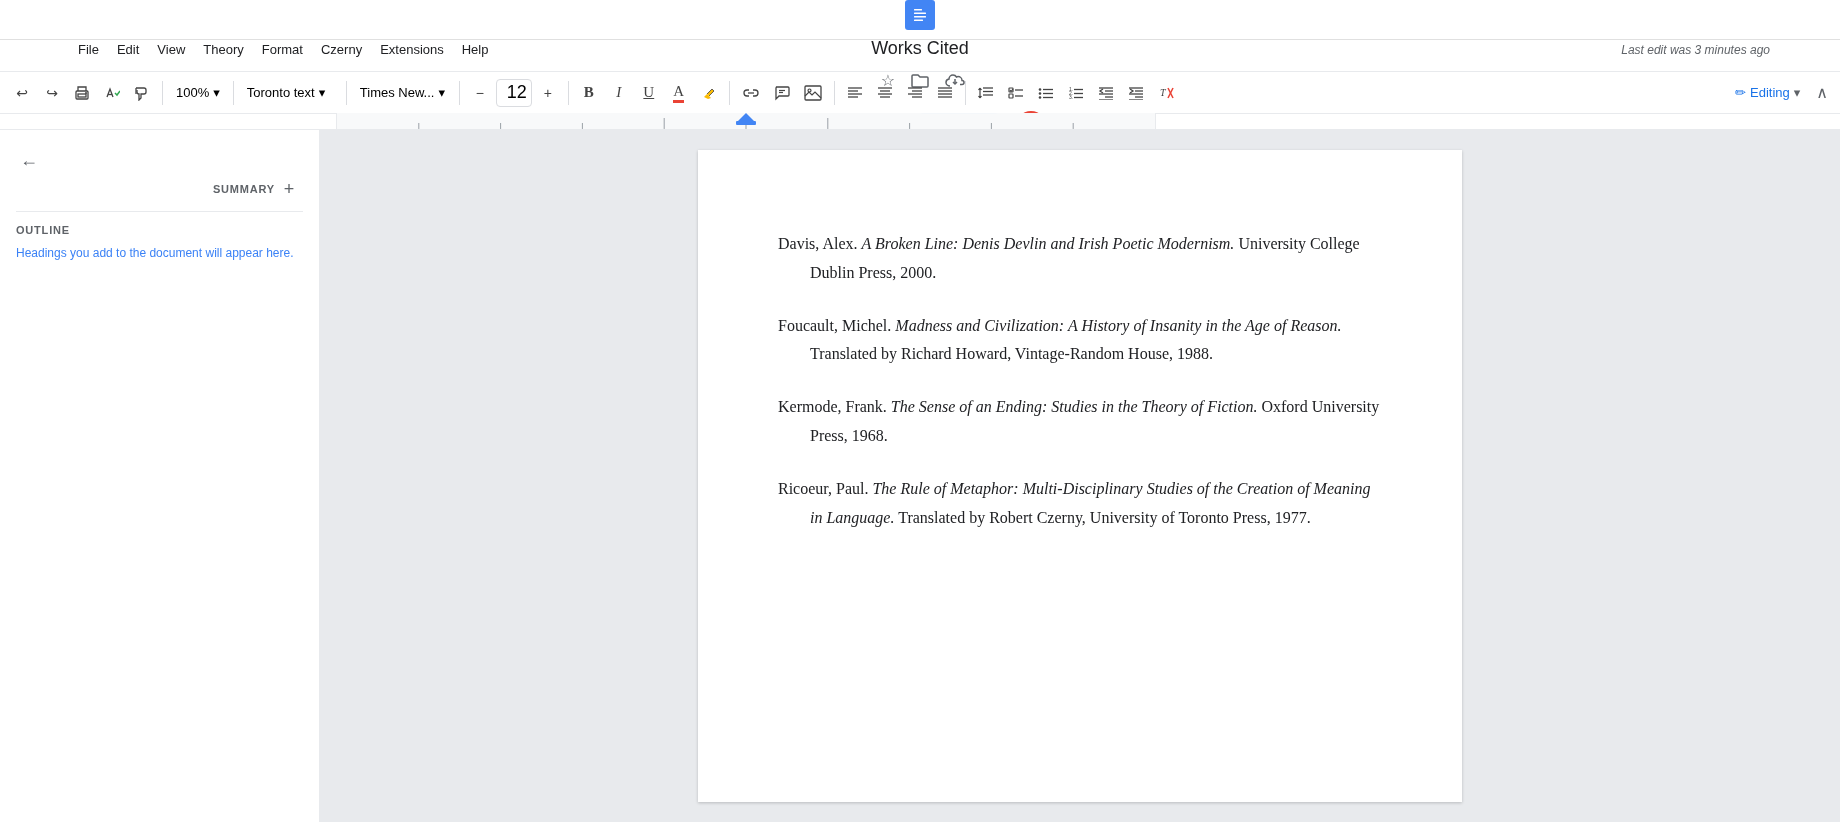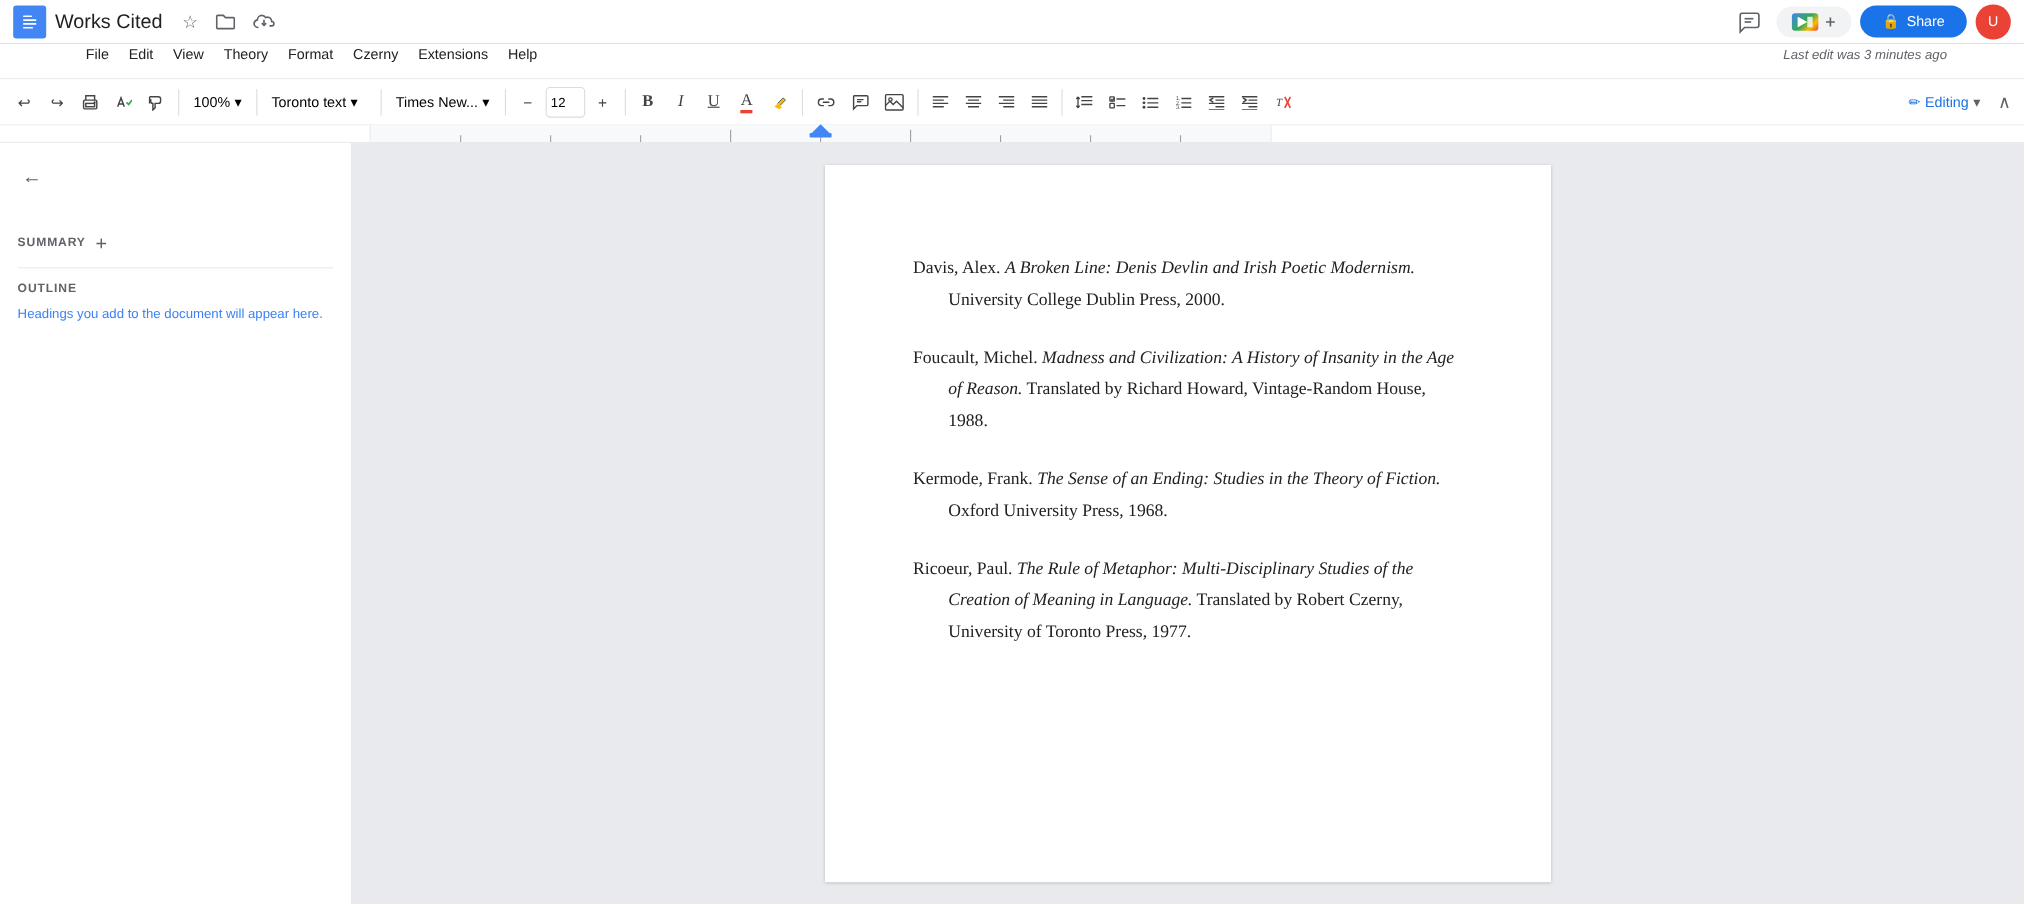--- a/index.html
+++ b/index.html
@@ -7,20 +7,21 @@
 
     
     .title-bar {
       display: flex;
       align-items: center;
       background: #fff;
       height: 40px;
       padding: 0 12px;
       border-bottom: 1px solid #e0e0e0;
       gap: 8px;
+      flex-direction: column;
     }
     .doc-icon {
       width: 30px; height: 30px;
       background: #4285f4;
       border-radius: 3px;
       display: flex; align-items: center; justify-content: center;
       color: white; font-size: 16px; font-weight: bold;
       flex-shrink: 0;
     }
     .doc-title {
@@ -99,22 +100,22 @@
     }
     .toolbar-separator {
       width: 1px; height: 24px; background: #dadce0; margin: 0 4px;
     }
     .toolbar-select {
       background: none; border: 1px solid transparent; cursor: pointer;
       font-size: 13px; padding: 4px 6px; border-radius: 4px;
       display: flex; align-items: center; gap: 4px; height: 32px;
     }
     .font-size-input {
-      width: 36px; text-align: left; border: 1px solid #dadce0;
-      border-radius: 4px; font-size: 12px; padding: 3px 4px; height: 28px;
+      width: 36px; text-align: right; border: 1px solid #dadce0;
+      border-radius: 4px; font-size: 18px; padding: 3px 4px; height: 28px;
     }
     .toolbar-right {
       margin-left: auto; display: flex; align-items: center; gap: 4px;
     }
     .editing-btn {
       display: flex; align-items: center; gap: 4px;
       background: none; border: none; cursor: pointer;
       font-size: 13px; color: #1a73e8; padding: 5px 8px; border-radius: 4px;
     }
     .collapse-btn {
@@ -137,22 +138,22 @@
       border-right: 1px solid #e8eaed;
       padding: 16px;
       flex-shrink: 0;
     }
     .sidebar-back {
       background: none; border: none; cursor: pointer;
       color: #5f6368; font-size: 18px; padding: 4px; border-radius: 50%;
       display: flex; align-items: center;
     }
     .sidebar-section {
-      display: flex; align-items: center; justify-content: flex-start;
-      margin-top: 32px; margin-bottom: 8px;
+      display: flex; align-items: center; justify-content: flex-end;
+      margin-top: 0; margin-bottom: 8px;
     }
     .sidebar-section-title {
       font-size: 11px; font-weight: 600; color: #5f6368; letter-spacing: 0.8px;
       text-transform: uppercase;
     }
     .sidebar-add-btn {
       background: none; border: none; cursor: pointer;
       color: #5f6368; font-size: 18px; border-radius: 50%;
       width: 28px; height: 28px; display: flex; align-items: center; justify-content: center;
     }
@@ -170,21 +171,21 @@
     
     .doc-area {
       flex: 1;
       overflow-y: auto;
       background: #e8eaed;
       padding: 20px 0;
       display: flex;
       justify-content: center;
     }
     .doc-page {
-      width: 660px;
+      width: 764px;
       background: white;
       min-height: 600px;
       box-shadow: 0 1px 3px rgba(0,0,0,0.2);
       padding: 80px 80px 80px 80px;
       font-family: 'Times New Roman', Times, serif;
       font-size: 12pt;
       line-height: 1.5;
       color: #202124;
     }
 

